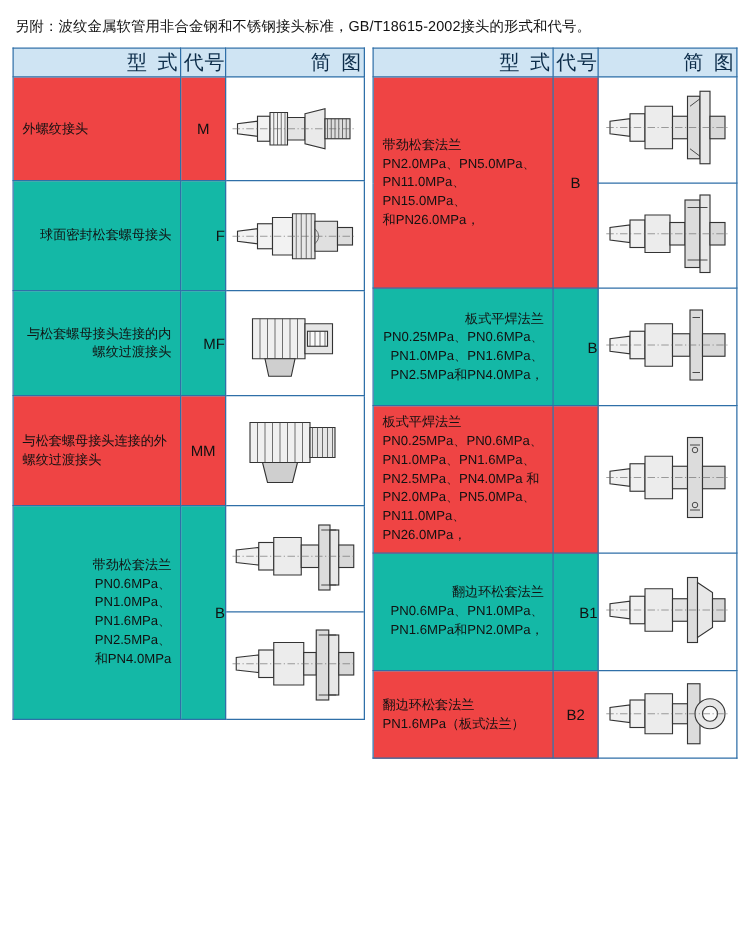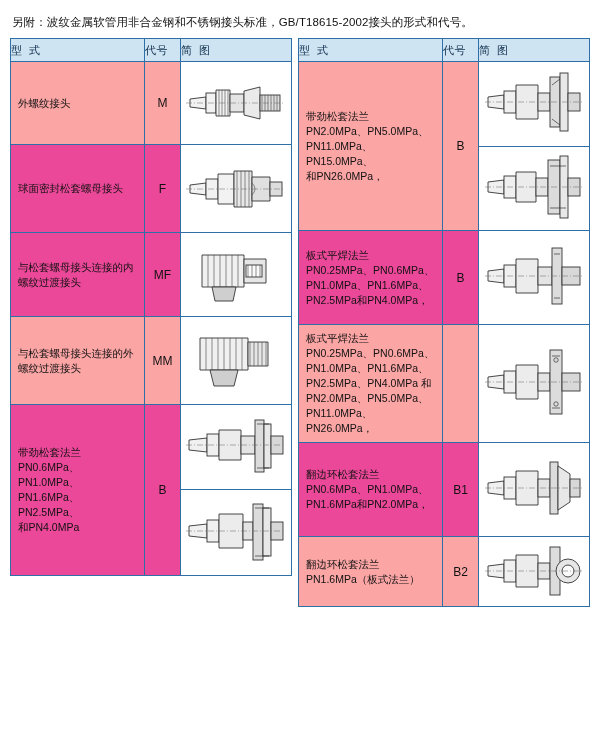--- a/index.html
+++ b/index.html
@@ -41,39 +41,39 @@
   }
   table.spec td, table.spec th {
     border: 1px solid #2f6fa8;
     padding: 0;
     vertical-align: middle;
     font-weight: normal;
   }
   thead th {
     background: #cfe4f3;
     height: 22px;
-    font-size: 11px;
+    font-size: 16px;
     color: #0d2d4a;
-    text-align: left;
+    text-align: right;
     letter-spacing: 2px;
   }
   thead th.narrow { letter-spacing: 0.5px; }
   .cell-text {
     font-size: 10.5px;
     line-height: 15px;
     padding: 6px 7px;
     color: #111;
   }
   .code-cell {
     text-align: center;
     font-size: 12px;
     color: #111;
   }
-  .yellow { background: #ec4899; }
-  .white { background: #fca5a5; margin-top: 48px; }
+  .yellow { background: #14b8a6; text-align: right; }
+  .white { background: #ef4444; margin-top: 48px; }
   .pic-cell {
     background: #ffffff;
     text-align: center;
   }
   .pic-wrap {
     display: flex;
     align-items: center;
     justify-content: center;
     width: 100%;
     height: 100%;

